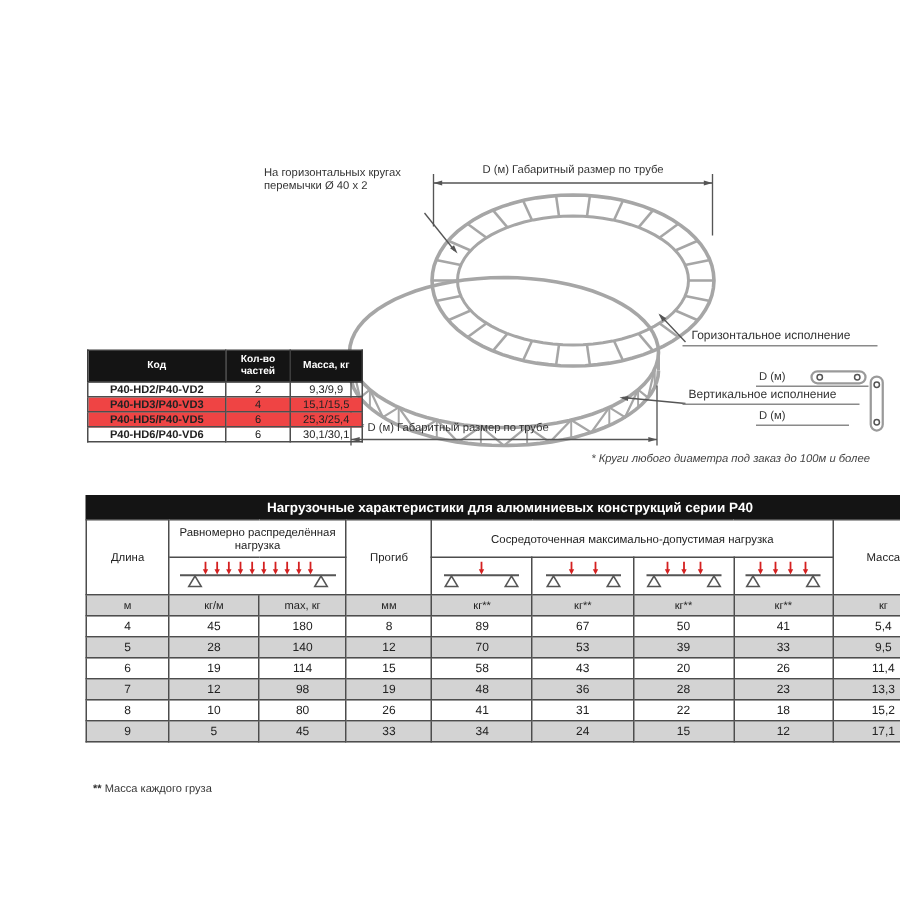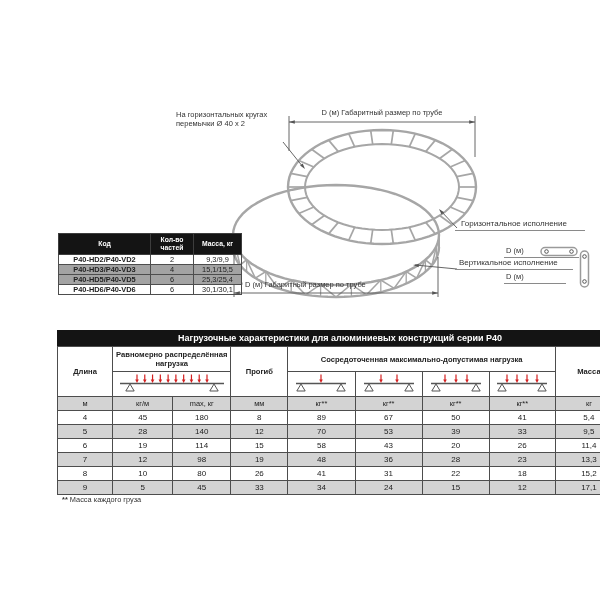--- a/index.html
+++ b/index.html
@@ -23,35 +23,35 @@
 
   
   .parts-wrap{left:18px;top:233px;width:183px;}
   table{border-collapse:collapse;}
   .parts{width:183px;table-layout:fixed;}
   .parts th{background:#141414;color:#fff;font-size:6.8px;line-height:8px;font-weight:bold;
             border:1px solid #3d3d3d;padding:1px 0;height:18px;}
   .parts td{border:1px solid #4d4d4d;font-size:7.4px;line-height:8px;text-align:center;
             height:9px;padding:0;}
   .parts td.code{font-weight:bold;}
-  .parts tr.alt td{background:#a3a3a3;}
+  .parts tr.alt td{background:#ef4444;}
 
   
   .load-wrap{left:17px;top:330px;width:566px;}
   .load-title{width:566px;height:16px;background:#141414;color:#fff;font-weight:bold;
               font-size:9px;line-height:17px;text-align:center;box-sizing:border-box;}
   .load{width:566px;table-layout:fixed;border:1px solid #333;}
   .load th,.load td{border:1px solid #4d4d4d;text-align:center;padding:0;}
-  .load th{background:#fff;font-weight:bold;font-size:7.6px;line-height:9px;margin-top:36px;}
+  .load th{background:#fff;font-weight:normal;font-size:7.6px;line-height:9px;margin-top:36px;}
   .load .hcell{height:24px;vertical-align:middle;}
   .load .dcell{height:22px;vertical-align:middle;background:#fff;}
   .load td{font-size:8px;height:13px;line-height:13px;}
   .load tr.units td{background:#d3d3d3;font-size:7.4px;}
   .load tr.alt td{background:#d3d3d3;}
-  .table-foot{left:22px;top:495px;font-size:7.4px;color:#333;}
+  .table-foot{left:22px;top:521px;font-size:7.4px;color:#333;}
   .table-foot b{font-weight:bold;}
 </style>
 </head>
 <body>
 
 <div class="page">
 
   <svg id="rings" class="diagram-svg">
       <g fill="none" stroke="#a6a6a6">
         <polygon stroke-width="2.4" points="476.0,102.0 475.6,107.0 474.6,111.9 472.8,116.8 470.3,121.5 467.2,126.1 463.4,130.5 459.0,134.7 454.0,138.6 448.5,142.3 442.4,145.7 435.9,148.7 429.0,151.4 421.7,153.7 414.2,155.6 406.3,157.1 398.3,158.1 390.2,158.8 382.0,159.0 373.8,158.8 365.7,158.1 357.7,157.1 349.9,155.6 342.3,153.7 335.0,151.4 328.1,148.7 321.6,145.7 315.5,142.3 310.0,138.6 305.0,134.7 300.6,130.5 296.8,126.1 293.7,121.5 291.2,116.8 289.4,111.9 288.4,107.0 288.0,102.0 288.4,97.0 289.4,92.1 291.2,87.3 293.7,82.5 296.8,77.9 300.6,73.5 305.0,69.3 310.0,65.4 315.5,61.7 321.6,58.3 328.1,55.3 335.0,52.6 342.3,50.3 349.8,48.4 357.7,46.9 365.7,45.9 373.8,45.2 382.0,45.0 390.2,45.2 398.3,45.9 406.3,46.9 414.1,48.4 421.7,50.3 429.0,52.6 435.9,55.3 442.4,58.3 448.5,61.7 454.0,65.4 459.0,69.3 463.4,73.5 467.2,77.9 470.3,82.5 472.8,87.2 474.6,92.1 475.6,97.0 476.0,102.0"></polygon>
@@ -135,20 +135,21 @@
   </svg>
   <div class="lbl v-exec">Вертикальное исполнение</div>
   <div class="lbl v-dim">D (м)</div>
   <div class="rule v-rule"></div>
   <svg class="cap-icon" style="left:579px;top:250px;" width="12" height="38" viewBox="0 0 12 38">
     <rect x="1.5" y="1" width="8" height="36" rx="4" fill="none" stroke="#9a9a9a" stroke-width="1.5"></rect>
     <circle cx="5.5" cy="6.5" r="1.8" fill="none" stroke="#555" stroke-width="1"></circle>
     <circle cx="5.5" cy="31.5" r="1.8" fill="none" stroke="#555" stroke-width="1"></circle>
   </svg>
   <div class="lbl bottom-dim">* D (м)  Габаритный размер по трубе</div>
+  <div class="lbl diag-foot">* Круги любого диаметра под заказ до 100м и более</div>
 
   <div class="abs parts-wrap">
     <table class="parts">
       <colgroup>
           <col style="width:92px">
           <col style="width:43px">
           <col style="width:48px">
         </colgroup>
       <thead>
         <tr>

